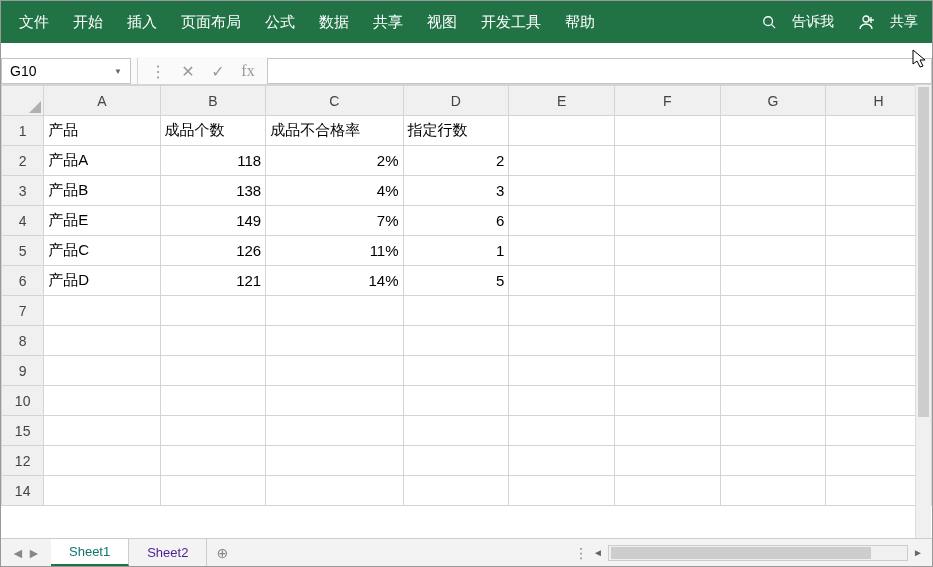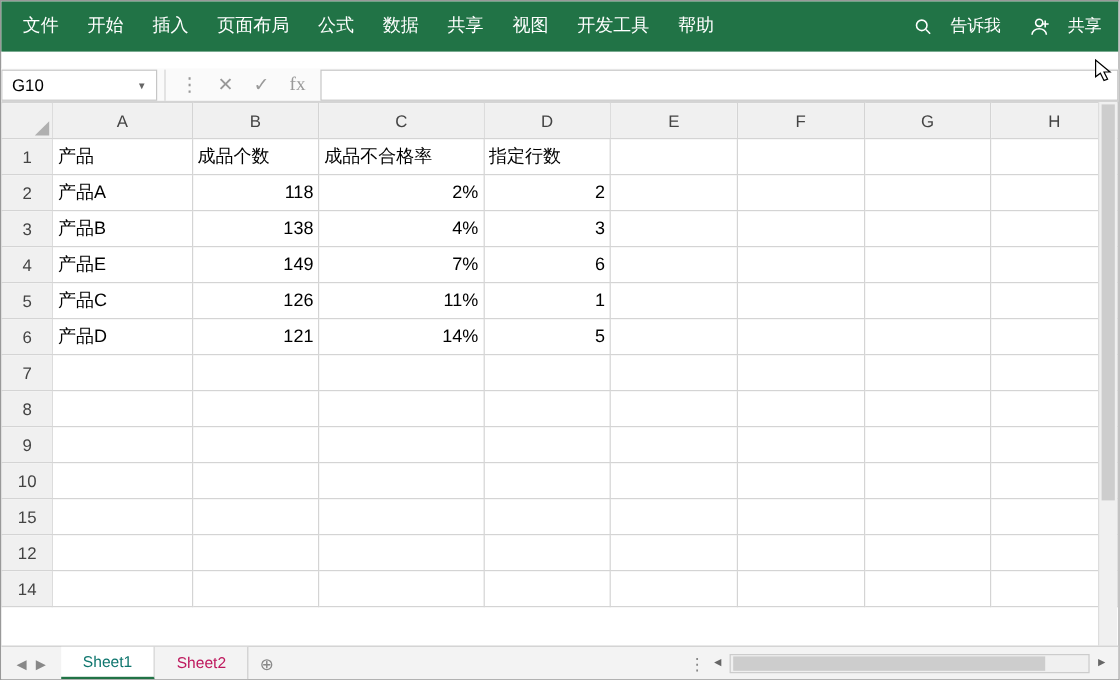--- a/index.html
+++ b/index.html
@@ -180,21 +180,21 @@
       text-align: center;
     }
     .tab {
       padding: 0 18px;
       height: 27px;
       line-height: 27px;
       border-right: 1px solid #ccc;
       font-size: 13px;
       cursor: pointer;
       background: #f3f3f3;
-      color: #be185d;
+      color: #4c1d95;
     }
     .tab.active {
       background: #fff;
       color: #0f766e;
       font-weight: 500;
       border-bottom: 2px solid #217346;
       line-height: 25px;
     }
     .tab-add {
       width: 30px;

